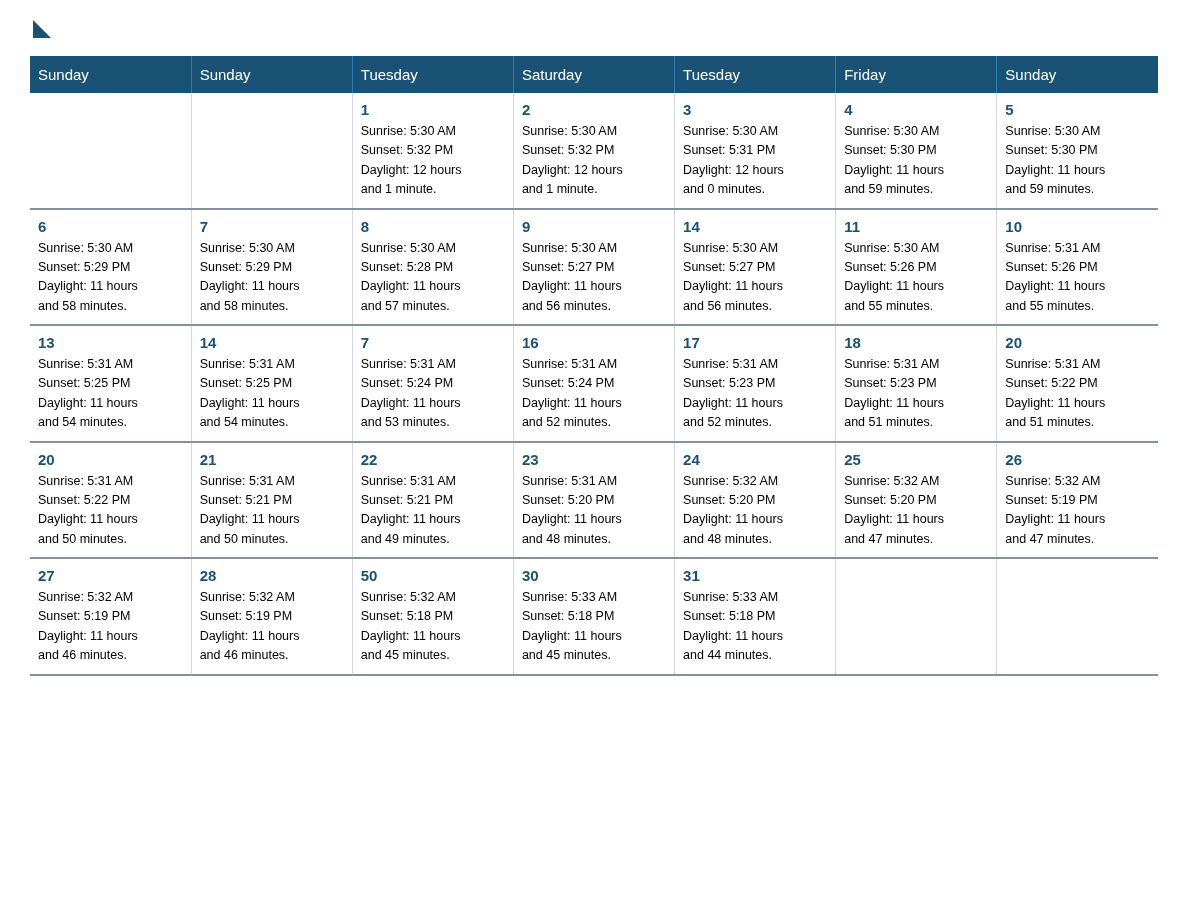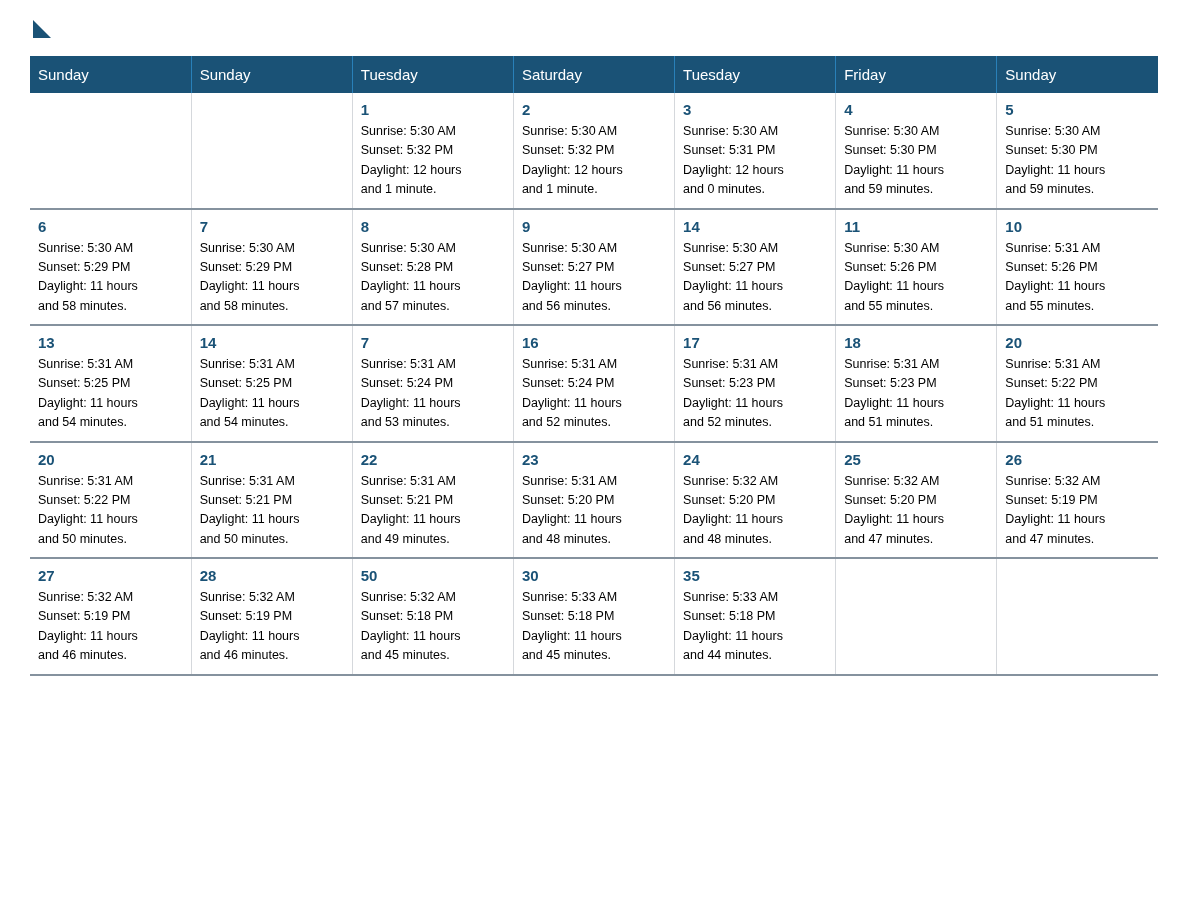--- a/index.html
+++ b/index.html
@@ -263,20 +263,20 @@
         </td>
         <td>
           <span class="day-num">50</span>
           <div class="day-info">Sunrise: 5:32 AM<br>Sunset: 5:18 PM<br>Daylight: 11 hours<br>and 45 minutes.</div>
         </td>
         <td>
           <span class="day-num">30</span>
           <div class="day-info">Sunrise: 5:33 AM<br>Sunset: 5:18 PM<br>Daylight: 11 hours<br>and 45 minutes.</div>
         </td>
         <td>
-          <span class="day-num">35</span>
+          <span class="day-num">31</span>
           <div class="day-info">Sunrise: 5:33 AM<br>Sunset: 5:18 PM<br>Daylight: 11 hours<br>and 44 minutes.</div>
         </td>
         <td></td>
         <td></td>
       </tr>
     </tbody>
 </table>
 
 </body></html>

